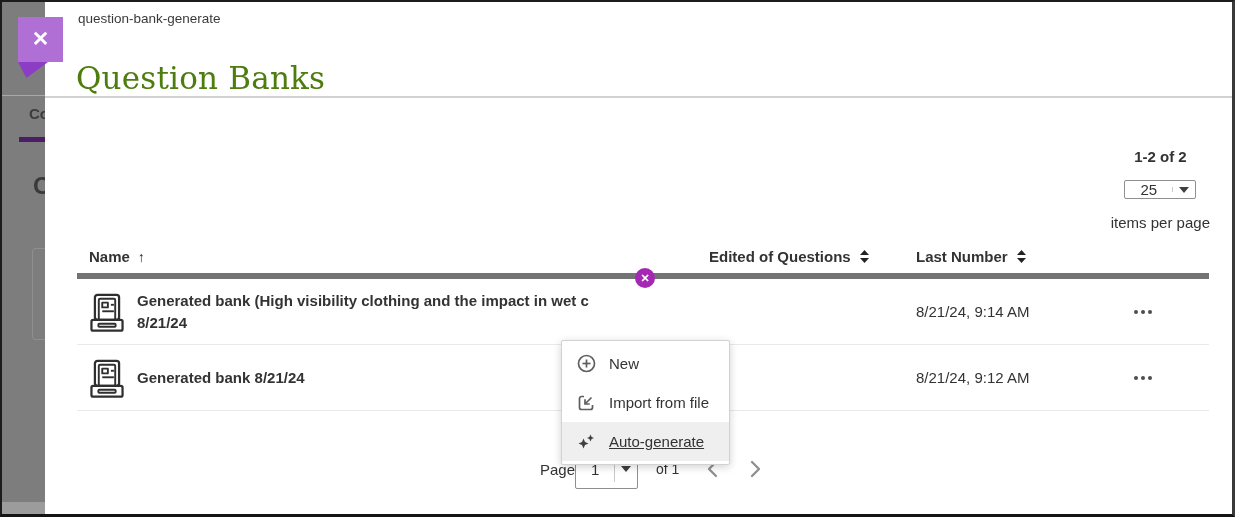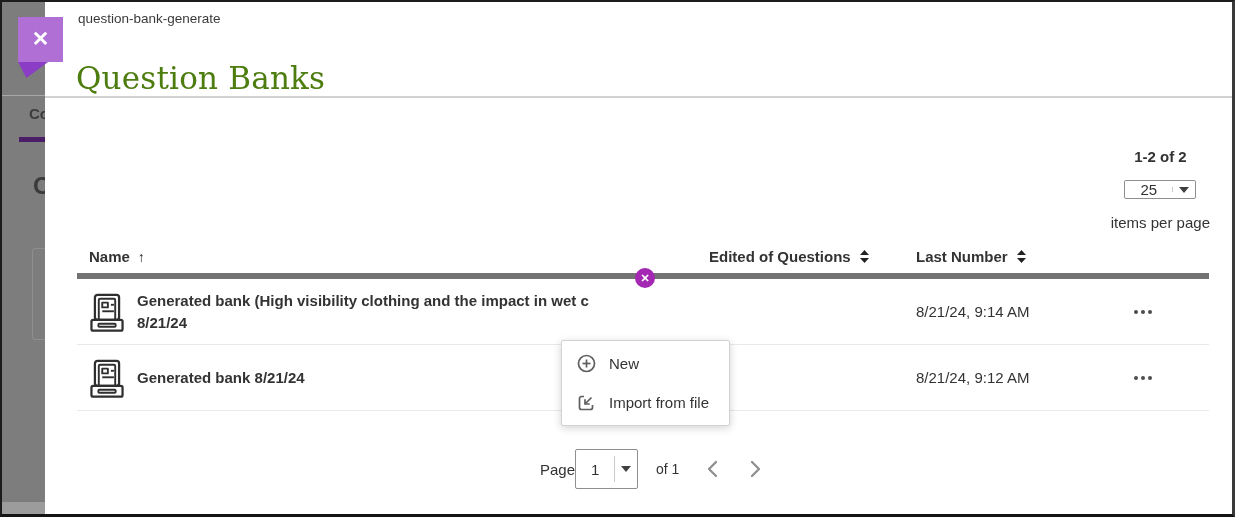--- a/index.html
+++ b/index.html
@@ -234,20 +234,29 @@
     <div class="menu-item">
       <span class="menu-icon">
         <svg width="18" height="18" viewBox="0 0 18 18" fill="none" stroke="#5f5f5f" stroke-width="1.7">
           <path d="M7 2.5 H4.5 A2 2 0 0 0 2.5 4.5 V13.5 A2 2 0 0 0 4.5 15.5 H13.5 A2 2 0 0 0 15.5 13.5 V11"></path>
           <line x1="14.5" y1="3.5" x2="8" y2="10"></line>
           <polyline points="8,5.2 8,10 12.8,10"></polyline>
         </svg>
       </span>
       <span class="menu-label">Import from file</span>
     </div>
+    <div class="menu-item highlighted">
+      <span class="menu-icon">
+        <svg width="19" height="19" viewBox="0 0 19 19" fill="#3f3f3f">
+          <path d="M6.5 6.5 L8 10 L11.5 11.5 L8 13 L6.5 16.5 L5 13 L1.5 11.5 L5 10 Z"></path>
+          <path d="M13.5 2.5 L14.6 5 L17 6 L14.6 7 L13.5 9.5 L12.4 7 L10 6 L12.4 5 Z"></path>
+        </svg>
+      </span>
+      <span class="menu-label">Auto-generate</span>
+    </div>
   </div>
 
   <div class="menu-close-badge">
     <span>✕</span>
   </div>
 
   <div class="pagination">
     <span class="page-label">Page</span>
     <div class="select-box page-select">
       <span class="value">1</span>

